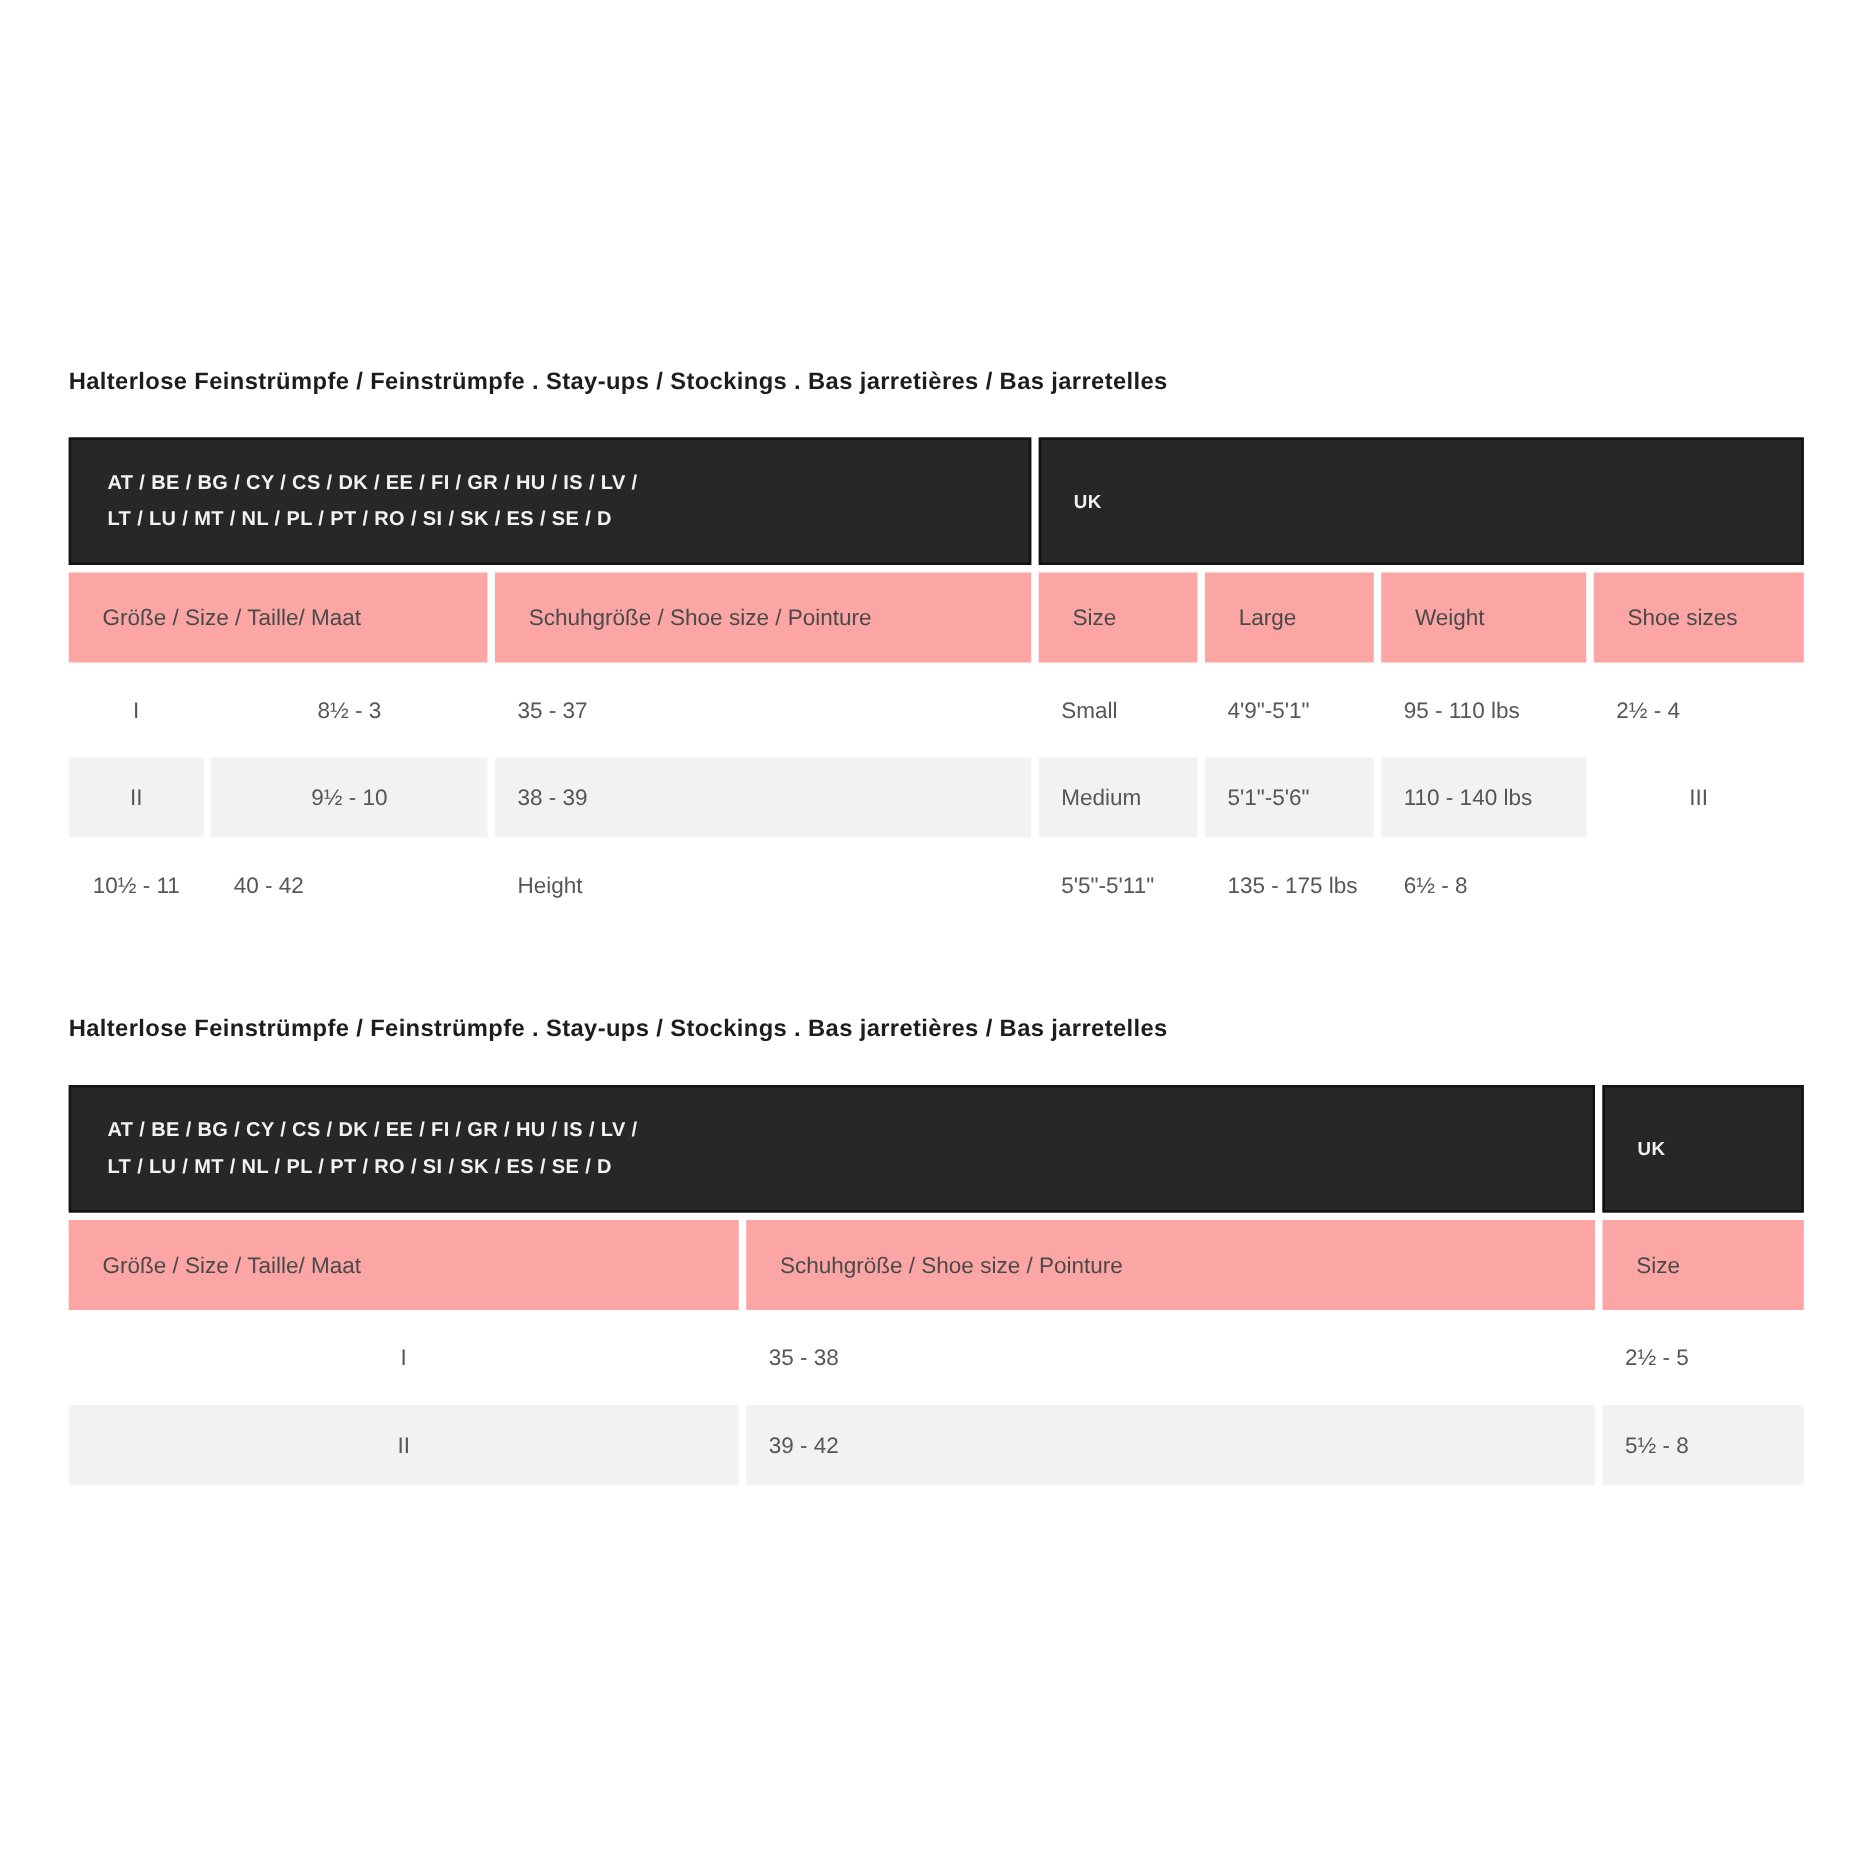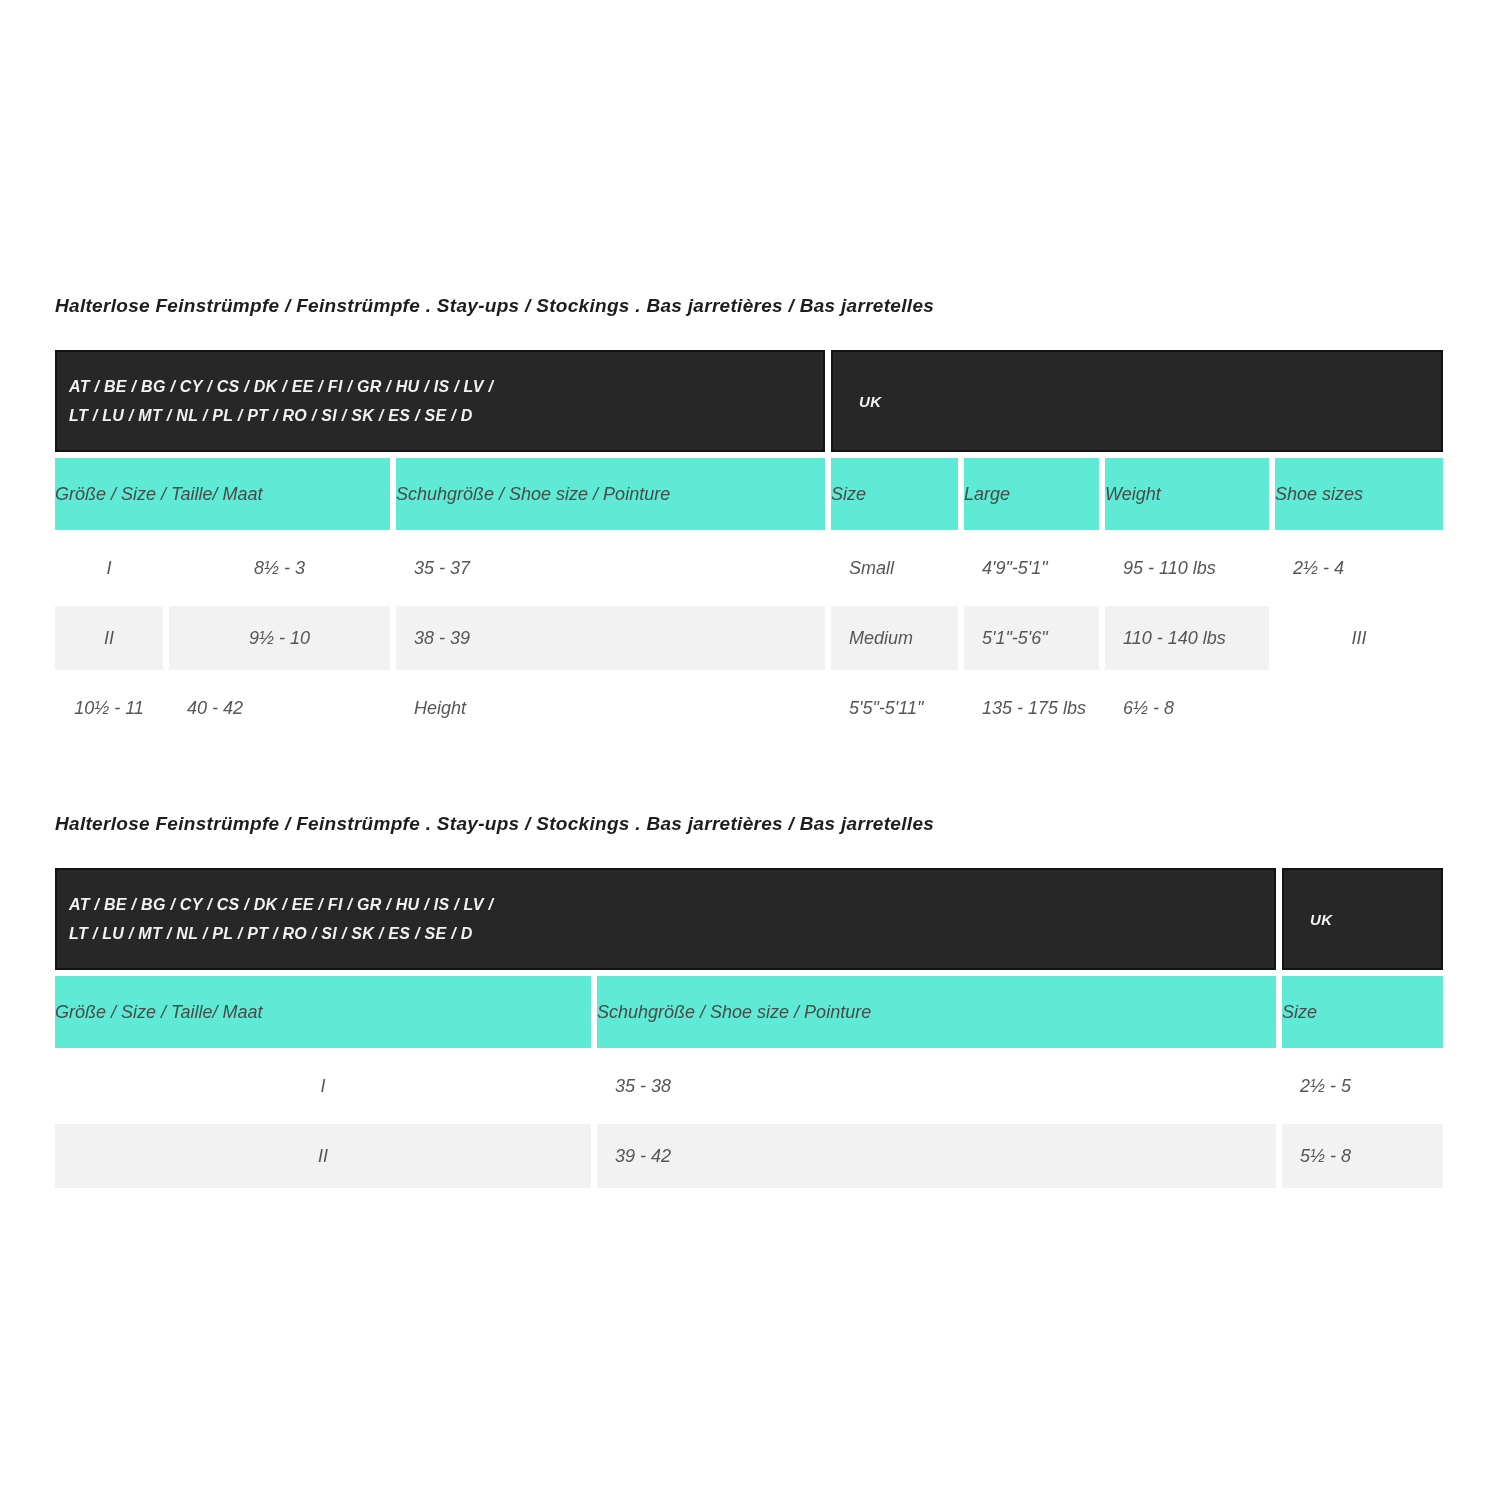--- a/index.html
+++ b/index.html
@@ -2,46 +2,46 @@
 <html><head>
 <meta charset="utf-8">
 <style>
   * { margin:0; padding:0; box-sizing:border-box; }
   html, body { background:#ffffff; }
   body {
     width:1500px; height:1500px;
     font-family:"Liberation Sans", sans-serif;
     position:relative; overflow:hidden;
   }
-  .page { width:1500px; height:1314px; padding:294px 0 0 55px;font-style:italic; }
+  .page { width:1500px; height:1314px; padding:294px 0 0 55px; }
   .size-title {
     font-size:19px; font-weight:700; color:#1d1d1d;
     letter-spacing:0.3px; line-height:24px; width:1388px;
   }
   .size-title.second { margin-top:72px; }
   .size-table { display:grid; gap:6px; margin-top:32px; width:1388px; }
   #table1 {
     grid-template-columns:108px 221px 429px 127px 135px 164px 168px;
     grid-template-rows:102px 72px 64px 64px 64px;
   }
   #table2 {
     grid-template-columns:536px 679px 161px;
     grid-template-rows:102px 72px 64px 64px;
   }
   .cell { display:flex; align-items:center; font-size:18px; color:#565656; }
   .dark {
     background:#272727; border:2px solid #131313;
     color:#f2f2f2;
   }
   .dark .lines {
-    padding-left:12px; font-size:16px; font-weight:700;
+    padding-left:29px; font-size:16px; font-weight:700;
     letter-spacing:0.3px; line-height:29px; white-space:nowrap;
   }
   .dark.uk-cell { padding-left:26px; font-size:15px; font-weight:700; letter-spacing:0.3px; }
-  .sub { background:#5eead4; color:#4a4a4a; }
+  .sub { background:#fca5a5; color:#4a4a4a; padding-left:27px; }
   .span2 { grid-column:span 2; }
   .span3 { grid-column:span 3; }
   .span4 { grid-column:span 4; }
   .center { justify-content:center; }
   .pl { padding-left:18px; }
   .stripe { background:#f2f2f2; }
 </style>
 </head>
 <body>
 

